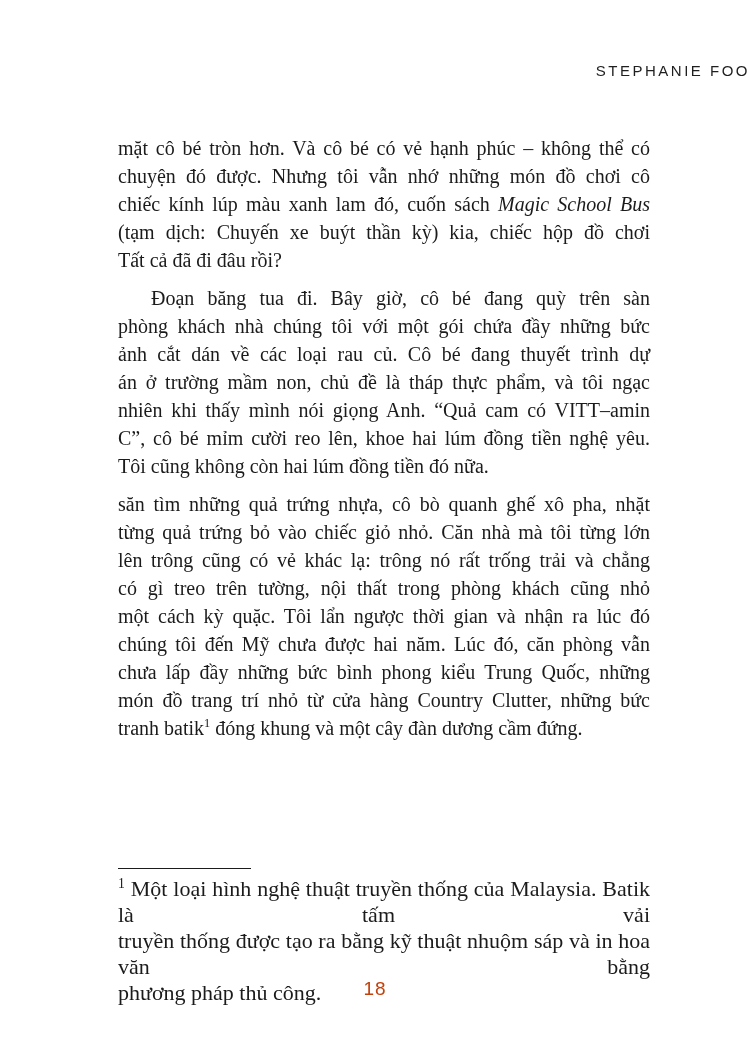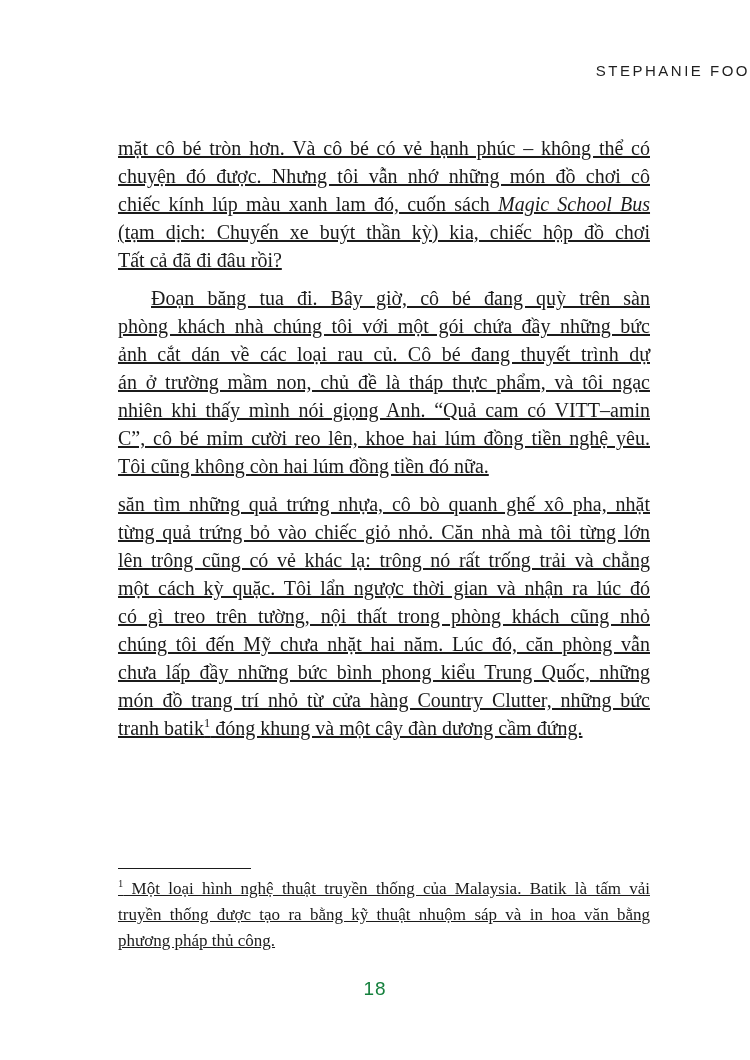--- a/index.html
+++ b/index.html
@@ -31,21 +31,20 @@
     top: 134px;
     width: 532px;
     font-size: 20px;
     line-height: 28px;
   }
   .paragraph.spaced { margin-top: 10px; }
   .line {
     text-align: justify;
     text-align-last: justify;
     white-space: normal;
-    text-decoration: underline;
   }
   .line.last { text-align-last: left; }
   .line.indent { text-indent: 33px; }
   .i { font-style: italic; }
   .sup {
     vertical-align: super;
     font-size: 0.62em;
     line-height: 0;
   }
   .footnote-separator {
@@ -54,33 +53,33 @@
     top: 868px;
     width: 133px;
     height: 1px;
     background: #1b1b1b;
   }
   .footnote {
     position: absolute;
     left: 118px;
     top: 876px;
     width: 532px;
-    font-size: 17px;
+    font-size: 22px;
     line-height: 26px;
   }
   .page-number {
     position: absolute;
     top: 978px;
     left: 0;
     width: 100%;
     text-align: center;
     font-family: "Liberation Sans", sans-serif;
     font-size: 19px;
     letter-spacing: 1px;
-    color: #15803d;
+    color: #c2410c;
   }
 </style>
 </head>
 <body>
 
 <div class="page" style="background: rgb(255, 255, 255); color: rgb(27, 27, 27);">
   <div class="running-header">STEPHANIE FOO</div>
 
   <div class="body-text">
       <div class="paragraph">
@@ -96,23 +95,23 @@
         <div class="line"><span>ảnh cắt dán về các loại rau củ. Cô bé đang thuyết trình dự</span></div>
         <div class="line"><span>án ở trường mầm non, chủ đề là tháp thực phẩm, và tôi ngạc</span></div>
         <div class="line"><span>nhiên khi thấy mình nói giọng Anh. “Quả cam có VITT–amin</span></div>
         <div class="line"><span>C”, cô bé mỉm cười reo lên, khoe hai lúm đồng tiền nghệ yêu.</span></div>
         <div class="line last"><span>Tôi cũng không còn hai lúm đồng tiền đó nữa.</span></div>
       </div>
       <div class="paragraph spaced">
         <div class="line"><span>săn tìm những quả trứng nhựa, cô bò quanh ghế xô pha, nhặt</span></div>
         <div class="line"><span>từng quả trứng bỏ vào chiếc giỏ nhỏ. Căn nhà mà tôi từng lớn</span></div>
         <div class="line"><span>lên trông cũng có vẻ khác lạ: trông nó rất trống trải và chẳng</span></div>
+        <div class="line"><span>có gì treo trên tường, nội thất trong phòng khách cũng nhỏ</span></div>
         <div class="line"><span>một cách kỳ quặc. Tôi lẩn ngược thời gian và nhận ra lúc đó</span></div>
-        <div class="line"><span>có gì treo trên tường, nội thất trong phòng khách cũng nhỏ</span></div>
-        <div class="line"><span>chúng tôi đến Mỹ chưa nhặt hai năm. Lúc đó, căn phòng vẫn</span></div>
+        <div class="line"><span>chúng tôi đến Mỹ chưa được hai năm. Lúc đó, căn phòng vẫn</span></div>
         <div class="line"><span>chưa lấp đầy những bức bình phong kiểu Trung Quốc, những</span></div>
         <div class="line"><span>món đồ trang trí nhỏ từ cửa hàng Country Clutter, những bức</span></div>
         <div class="line last"><span>tranh batik</span><span class="sup">1</span><span> đóng khung và một cây đàn dương cầm đứng.</span></div>
       </div>
     </div>
 
   <div class="footnote-separator"></div>
 
   <div class="footnote">
       <div class="line"><span class="sup">1</span><span> Một loại hình nghệ thuật truyền thống của Malaysia. Batik là tấm vải</span></div>

